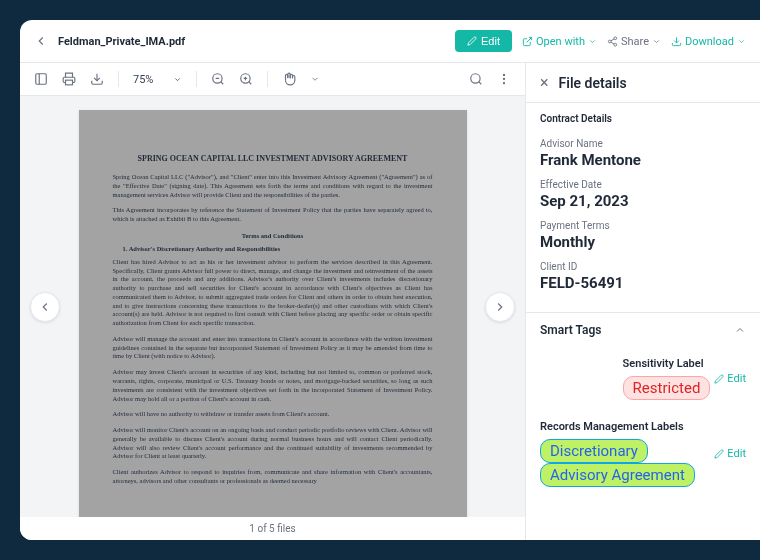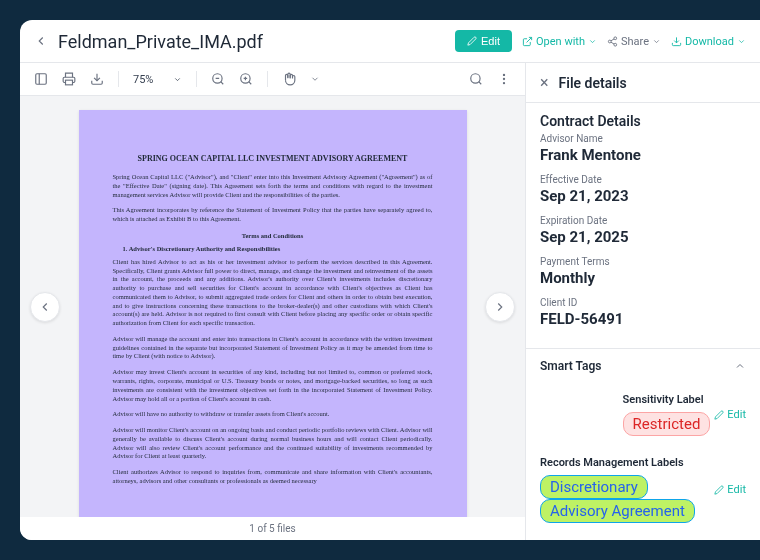--- a/index.html
+++ b/index.html
@@ -1,46 +1,46 @@
 <!DOCTYPE html>
 <html><head>
 <meta charset="utf-8">
 <style>
 *{margin:0;padding:0;box-sizing:border-box}
 body{font-family:-apple-system,BlinkMacSystemFont,'Segoe UI',Roboto,sans-serif;background:#0f2a3f;width:760px;height:560px;overflow:hidden;padding:20px 0 20px 20px}
 .app{background:#fff;border-radius:12px 0 0 12px;height:520px;display:flex;flex-direction:column;overflow:hidden}
 .header{display:flex;align-items:center;padding:10px 14px;border-bottom:1px solid #e5e7eb;gap:10px}
 .back{color:#6b7280;cursor:pointer}
-.filename{font-size:18px;font-weight:400;color:#1f2937;flex:1}
+.filename{font-size:11px;font-weight:700;color:#1f2937;flex:1}
 .edit-btn{background:#14b8a6;color:#fff;border:none;padding:5px 12px;border-radius:4px;font-size:11px;display:flex;align-items:center;gap:4px;cursor:pointer}
 .hdr-action{color:#6b7280;font-size:11px;display:flex;align-items:center;gap:3px;cursor:pointer}
 .hdr-action.teal{color:#14b8a6}
 .main{display:flex;flex:1;overflow:hidden}
 .viewer{flex:1;display:flex;flex-direction:column;background:#fff;position:relative}
 .toolbar{display:flex;align-items:center;padding:8px 14px;gap:14px;border-bottom:1px solid #e5e7eb}
 .tb-icon{color:#6b7280;cursor:pointer;font-size:13px}
 .tb-sep{width:1px;height:16px;background:#e5e7eb}
 .zoom{font-size:11px;color:#374151;display:flex;align-items:center;gap:20px}
 .tb-spacer{flex:1}
 .doc-area{flex:1;background:#f3f4f6;position:relative;overflow:hidden;display:flex;justify-content:center;padding:14px 30px}
-.page{background:#c4b5fd;width:388px;height:440px;box-shadow:0 1px 3px rgba(0,0,0,0.1);padding:28px 34px;font-family:'Times New Roman',serif;font-size:6.5px;color:#1f2937;overflow:hidden}
+.page{background:#a3a3a3;width:388px;height:440px;box-shadow:0 1px 3px rgba(0,0,0,0.1);padding:28px 34px;font-family:'Times New Roman',serif;font-size:6.5px;color:#1f2937;overflow:hidden}
 .doc-title{text-align:center;font-weight:bold;font-size:8px;margin:16px 0 10px}
 .doc-p{margin-bottom:7px;line-height:1.35;text-align:justify}
 .doc-h{text-align:center;font-weight:bold;margin:8px 0 6px}
 .doc-li{margin-left:10px;margin-bottom:6px;font-weight:bold}
 .nav-btn{position:absolute;top:50%;transform:translateY(-50%);width:30px;height:30px;border-radius:50%;background:#fff;border:1px solid #e5e7eb;display:flex;align-items:center;justify-content:center;cursor:pointer;color:#6b7280;box-shadow:0 1px 3px rgba(0,0,0,0.1)}
 .nav-prev{left:10px}
 .nav-next{right:10px}
 .page-count{text-align:center;font-size:10px;color:#6b7280;padding:6px}
 .sidebar{width:235px;border-left:1px solid #e5e7eb;display:flex;flex-direction:column;overflow-y:auto}
 .sb-header{display:flex;align-items:center;padding:10px 14px;gap:10px}
 .sb-close{color:#6b7280;cursor:pointer;font-size:16px}
 .sb-title{font-size:14px;font-weight:600;color:#1f2937}
 .sb-section{padding:10px 14px;border-top:1px solid #e5e7eb}
-.sb-section-title{font-size:14px;font-weight:600;color:#1f2937;margin-bottom:4px}
+.sb-section-title{font-size:10px;font-weight:600;color:#1f2937;margin-bottom:14px}
 .field{margin-bottom:10px}
 .field-label{font-size:10px;color:#6b7280;margin-bottom:2px}
 .field-value{font-size:15px;font-weight:700;color:#1f2937}
 .sb-collapse{display:flex;align-items:center;justify-content:space-between;padding:10px 14px;border-top:1px solid #e5e7eb;cursor:pointer}
 .sb-collapse-title{font-size:12px;font-weight:600;color:#1f2937}
 .edit-link{color:#14b8a6;font-size:11px;display:flex;align-items:center;gap:3px;cursor:pointer}
 .tag-row{display:flex;align-items:center;justify-content:flex-end;padding:10px 14px}
 .tag-label{font-size:11px;font-weight:600;color:#1f2937;margin-bottom:6px}
 .pill{display:inline-block;padding:2px 9px;border-radius:10px;font-size:15px;margin-right:4px}
 .pill-red{background:#fee2e2;color:#dc2626;border:1px solid #fca5a5}
@@ -214,24 +214,20 @@
         <div class="sb-section-title">Contract Details</div>
         <div class="field">
             <div class="field-label">Advisor Name</div>
             <div class="field-value">Frank Mentone</div>
           </div>
         <div class="field">
             <div class="field-label">Effective Date</div>
             <div class="field-value">Sep 21, 2023</div>
           </div>
         <div class="field">
-            <div class="field-label">Expiration Date</div>
-            <div class="field-value">Sep 21, 2025</div>
-          </div>
-        <div class="field">
             <div class="field-label">Payment Terms</div>
             <div class="field-value">Monthly</div>
           </div>
         <div class="field">
             <div class="field-label">Client ID</div>
             <div class="field-value">FELD-56491</div>
           </div>
       </div>
       <div class="sb-collapse">
         <div class="sb-collapse-title">Smart Tags</div>

